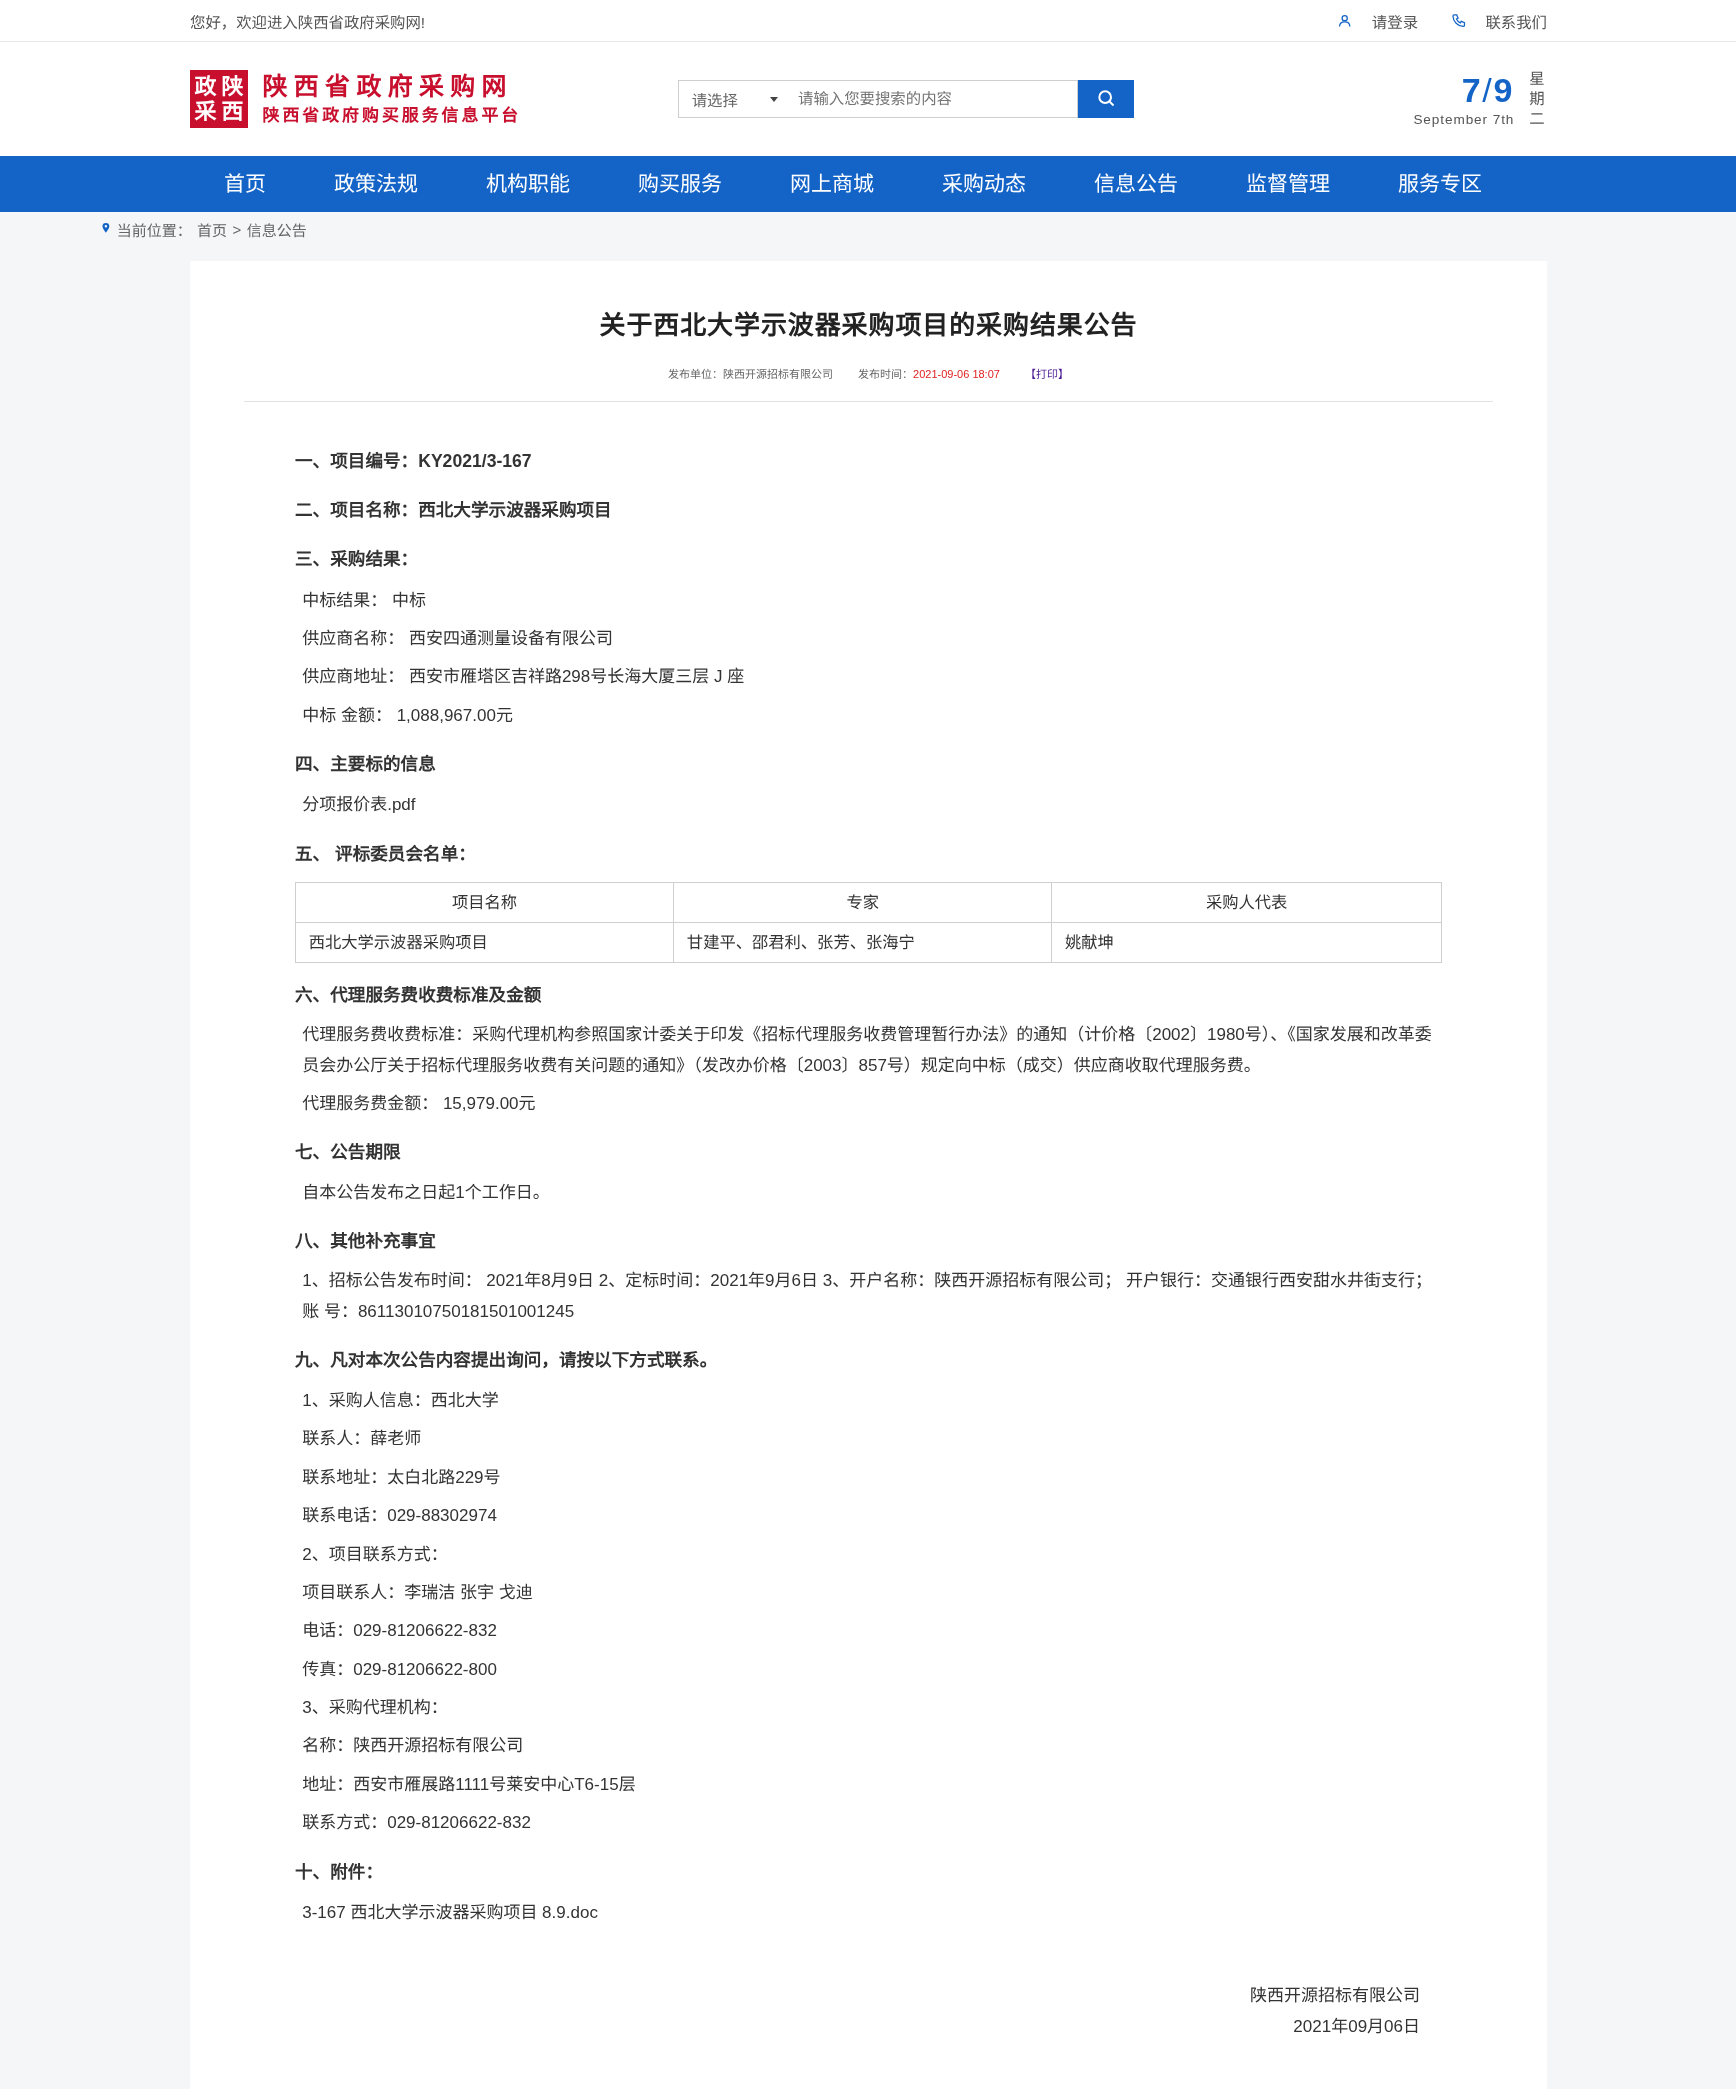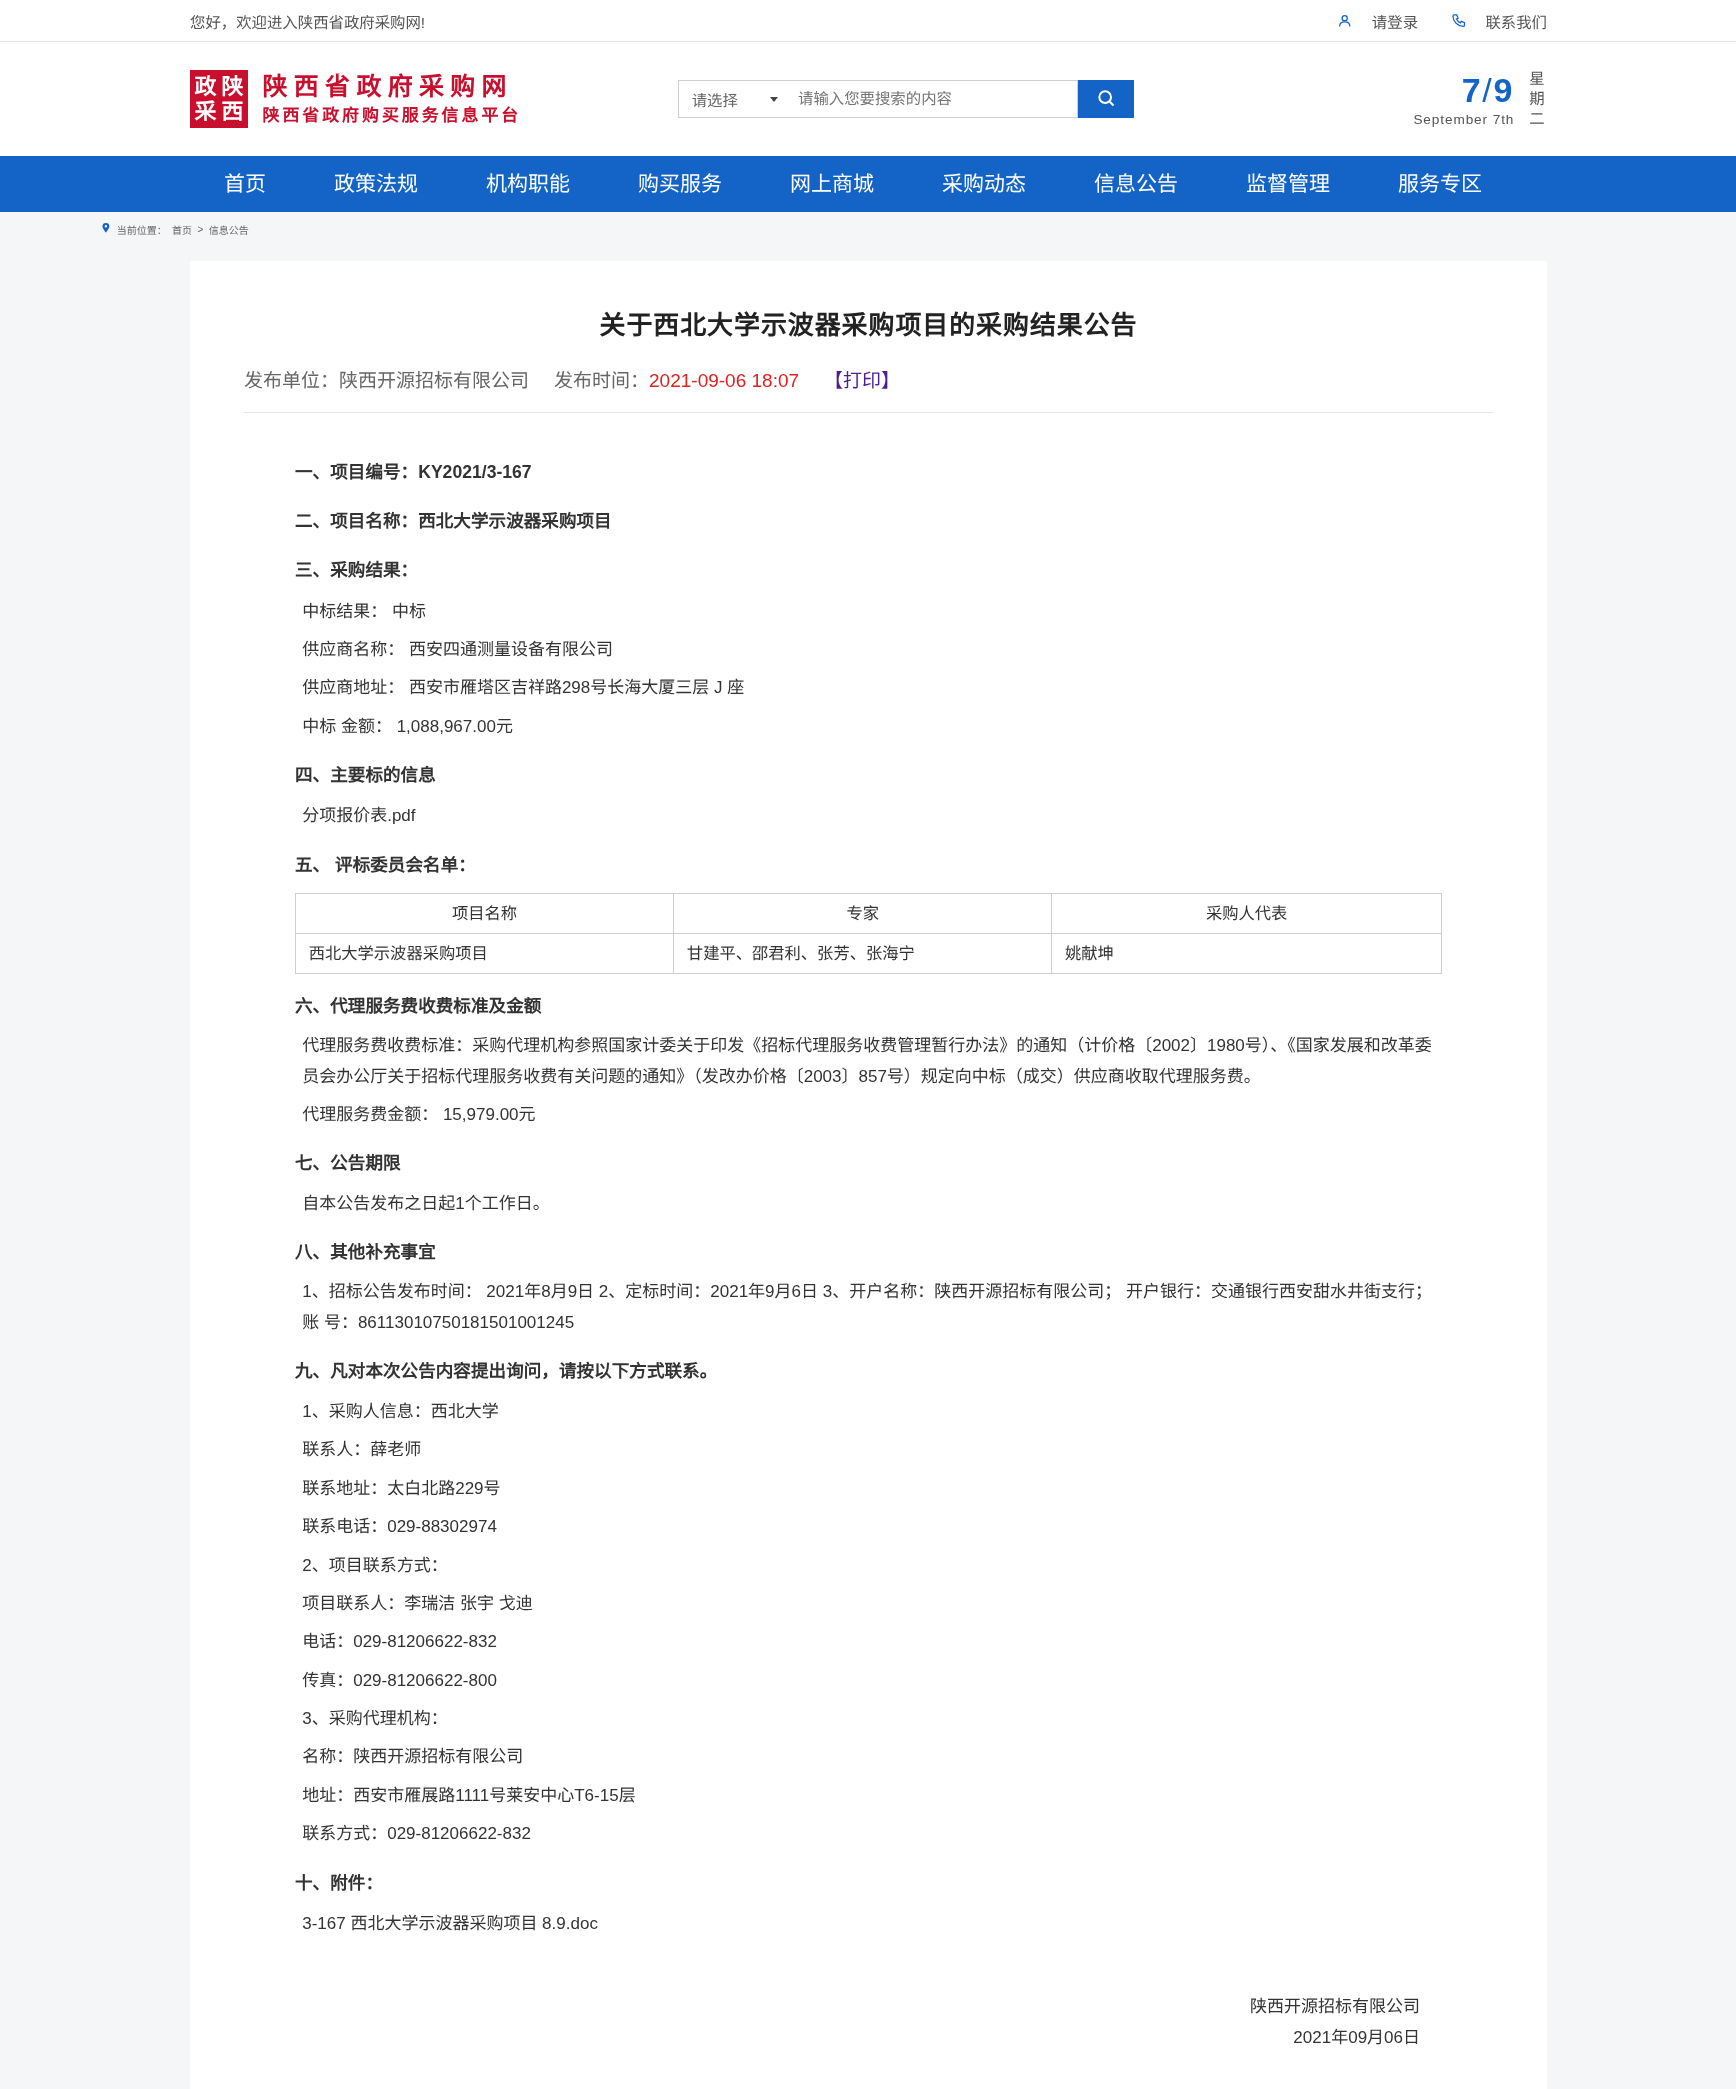--- a/index.html
+++ b/index.html
@@ -94,36 +94,36 @@
     display:flex; align-items:center; justify-content:flex-start; gap:0;
   }
   .nav a {
     color:#fff; font-size:21px; text-decoration:none; padding:0 34px;
     line-height:56px; display:block;
   }
 
   
   .crumbbar { background:#f5f6f8; height:34px; display:flex; align-items:center; }
   .crumbbar .inner { width:1556px; margin:0 auto; display:flex; align-items:center; gap:5.4px;
-    font-size:10px; color:#666; padding-left:9px;}
+    font-size:15px; color:#666; padding-left:9px;}
   .crumbbar a { color:#666; text-decoration:none; }
 
   
   .content-outer { background:#f5f6f8; padding:14.5px 0 31px; }
   .card {
     width:1357px; margin:0 auto; background:#fff; padding:40px 54px 49px;
     min-height:1538px;
   }
   .doc-title {
     text-align:center; font-size:26px; font-weight:bold; color:#222;
     letter-spacing:0.9px; margin:3.6px 0 23.5px;
   }
   .doc-meta {
-    text-align:center; font-size:19px; color:#666; padding-bottom:20px;
-    border-bottom:0.9px solid #e2e2e2; display:flex; justify-content:flex-start; gap:25px;
+    text-align:center; font-size:11px; color:#666; padding-bottom:20px;
+    border-bottom:0.9px solid #e2e2e2; display:flex; justify-content:center; gap:25px;
   }
   .doc-meta .time-val { color:#e02020; }
   .doc-meta .print { color:#4c1d95; cursor:pointer; }
 
   .body-wrap { padding:27px 51px 0; font-size:17px; line-height:33px; color:#333; }
   .h-item { font-weight:bold; margin:16.3px 0 7.2px; font-size:17.6px; }
   .line { margin:5.4px 0; }
   .indent { padding-left:7.2px; }
 
   table.committee {

